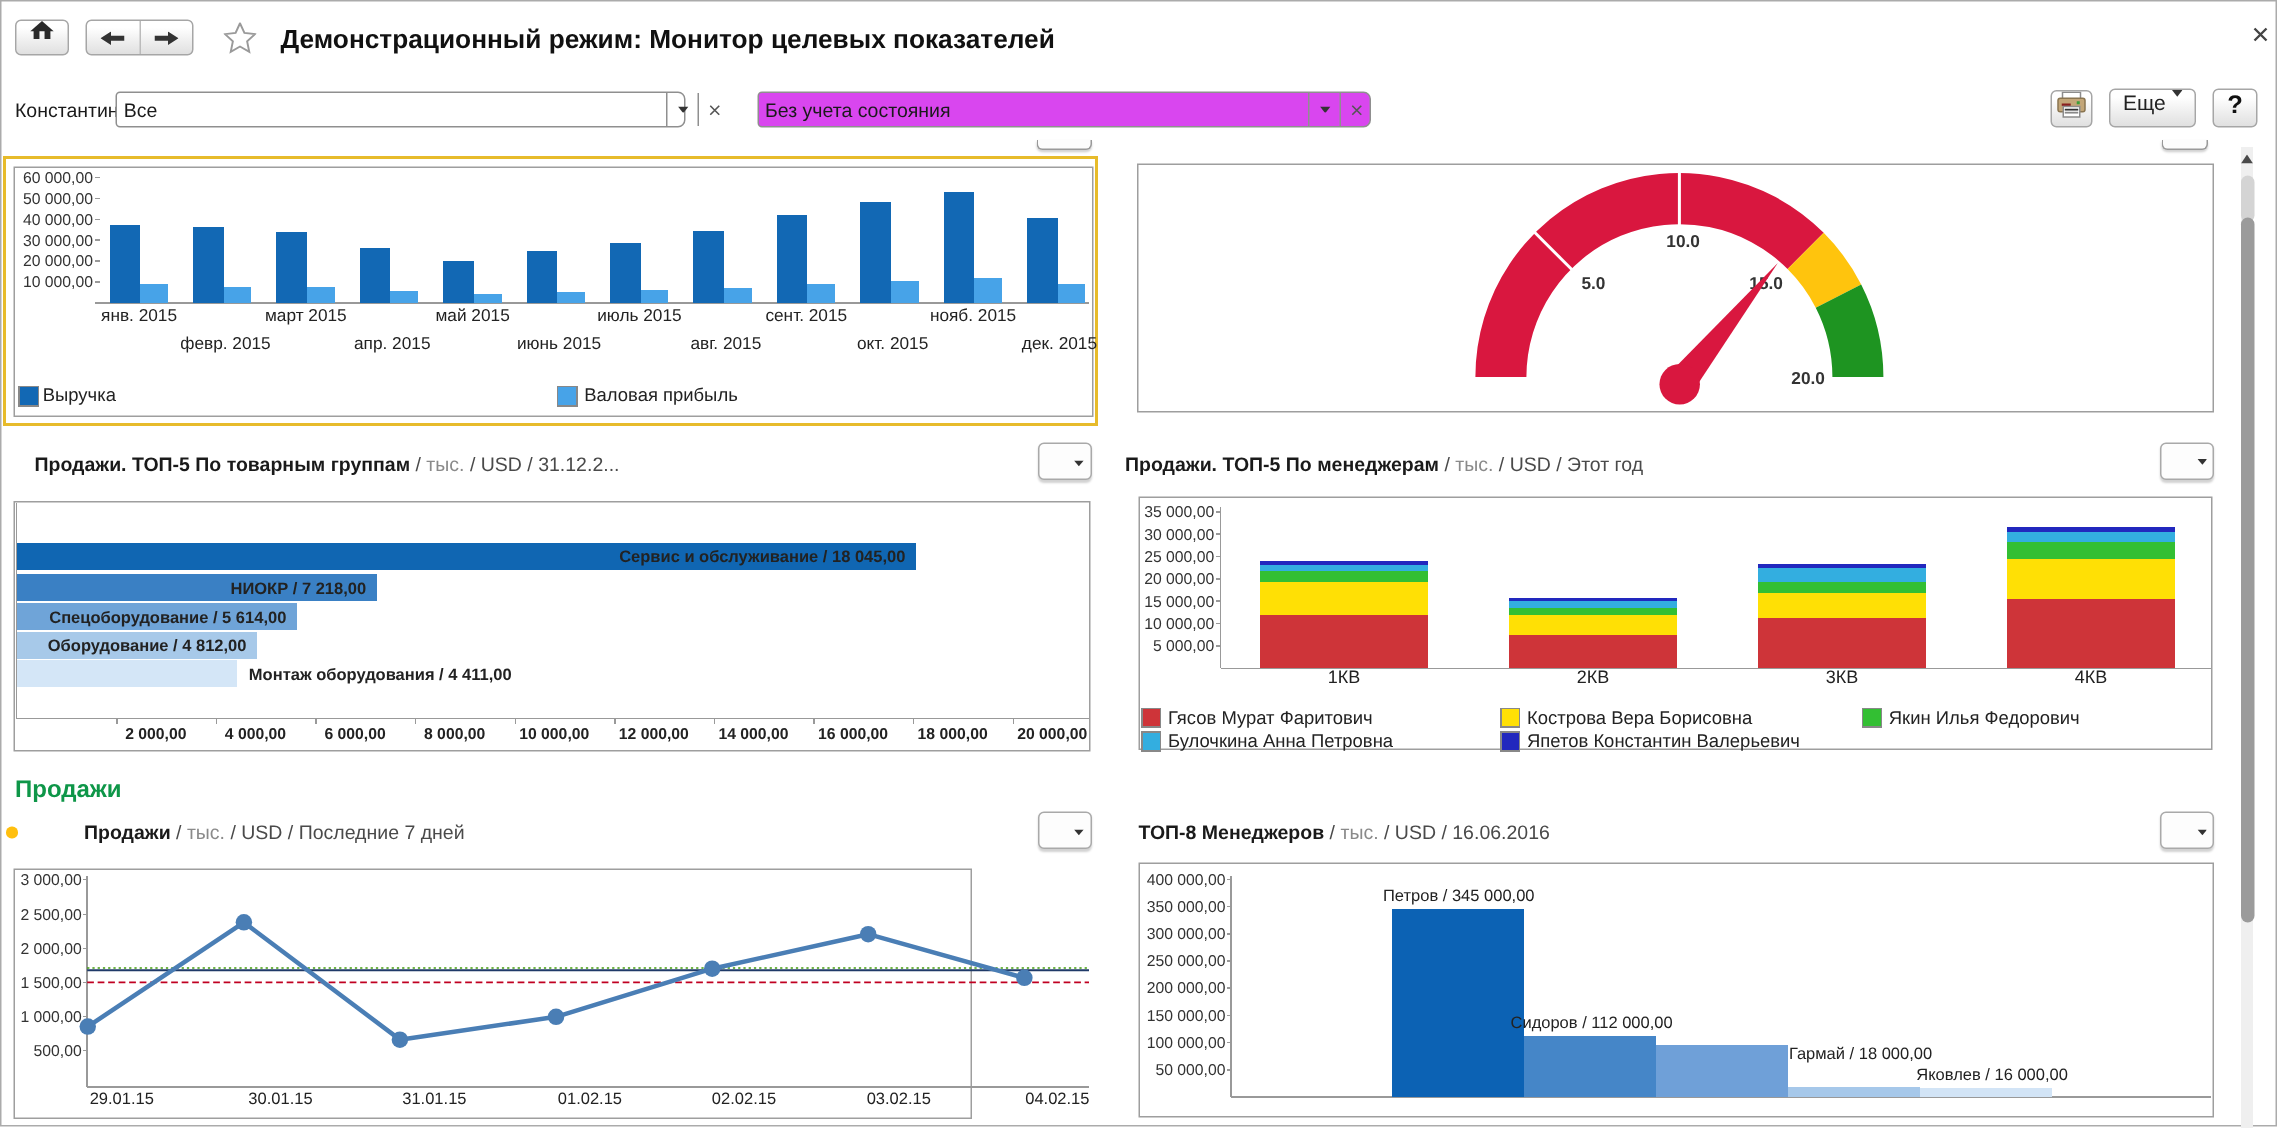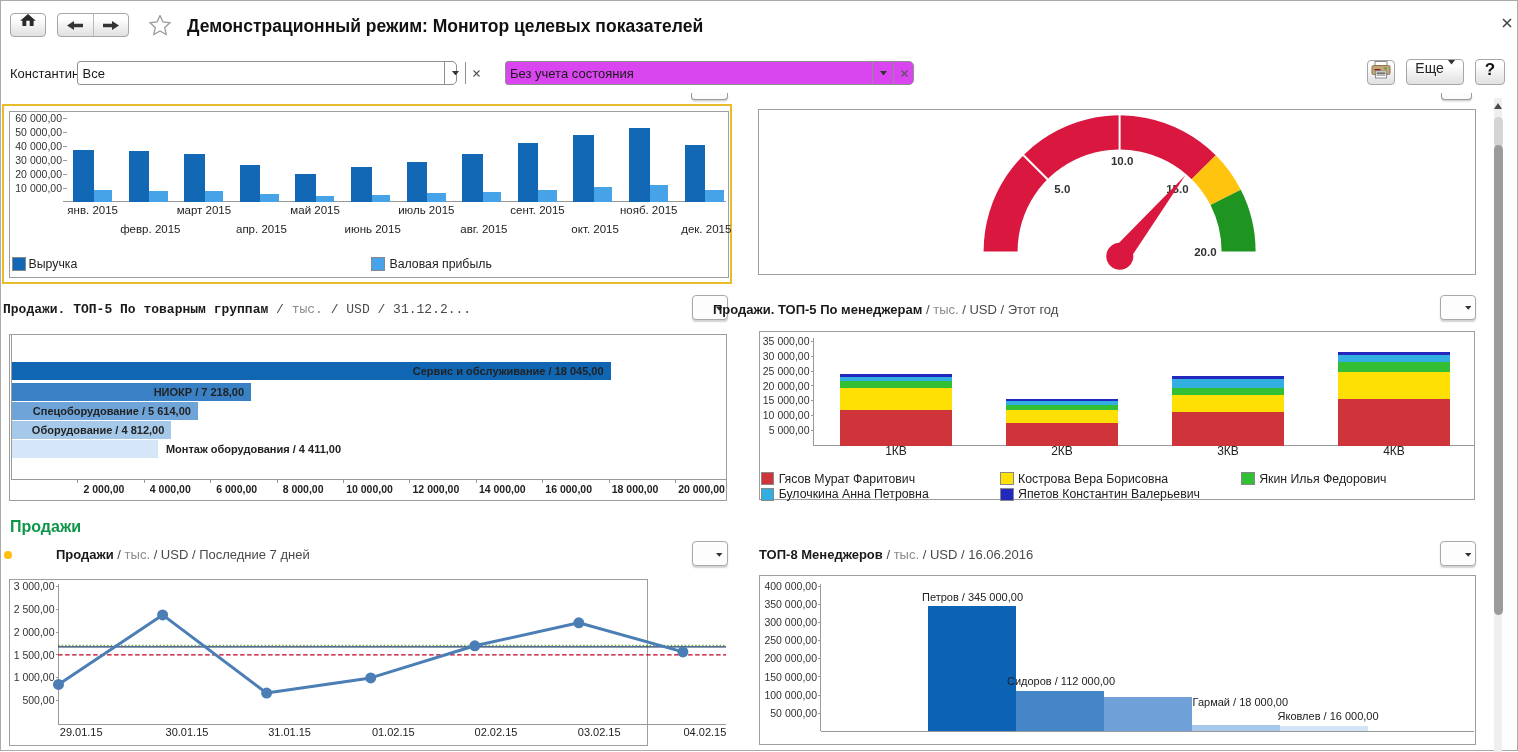--- a/index.html
+++ b/index.html
@@ -155,27 +155,27 @@
       <path d="M481.8 79.7 A136 136 0 0 1 496.6 141.4 L462.6 141.4 A102 102 0 0 0 451.5 95.1 Z" fill="#1E9421"></path>
       <line x1="289.2" y1="70.0" x2="263.7" y2="44.5" stroke="#fff" stroke-width="2"></line>
       <line x1="360.6" y1="40.4" x2="360.6" y2="4.4" stroke="#fff" stroke-width="2"></line>
       <text x="303.3" y="82.5" font-size="11.5" font-weight="bold" fill="#333" text-anchor="middle">5.0</text>
       <text x="363.1" y="54.8" font-size="11.5" font-weight="bold" fill="#333" text-anchor="middle">10.0</text>
       <text x="418.4" y="82.5" font-size="11.5" font-weight="bold" fill="#333" text-anchor="middle">15.0</text>
       <text x="446.4" y="145.8" font-size="11.5" font-weight="bold" fill="#333" text-anchor="middle">20.0</text>
       <polygon points="426.2,65.4 368.6,152.5 353.0,139.9" fill="#D9173F"></polygon>
       <circle cx="360.8" cy="146.2" r="13.5" fill="#D9173F"></circle>
     </svg></div>
-<div class="title" style="left:3px;top:302px;font-family:Liberation Mono, monospace;"><b>Продажи. ТОП-5 По товарным группам</b> / <span class="lt">тыс.</span> / USD / 31.12.2...</div>
+<div class="title" style="left:23px;top:302px;"><b>Продажи. ТОП-5 По товарным группам</b> / <span class="lt">тыс.</span> / USD / 31.12.2...</div>
 <div class="ddbtn" style="left:691.5px;top:295px;width:36px;height:25px;">
     <svg width="6.5" height="3.8" viewBox="0 0 6.5 3.8" style="position:absolute;left:23.8px;top:10.9px">
       <polygon points="0,0 6.5,0 3.25,3.8" fill="#333"></polygon>
     </svg>
   </div>
-<div class="title" style="left:713px;top:302px;"><b>Продажи. ТОП-5 По менеджерам</b> / <span class="lt">тыс.</span> / USD / Этот год</div>
+<div class="title" style="left:750px;top:302px;"><b>Продажи. ТОП-5 По менеджерам</b> / <span class="lt">тыс.</span> / USD / Этот год</div>
 <div class="ddbtn" style="left:1440px;top:294.5px;width:36px;height:25px;">
     <svg width="6.5" height="3.8" viewBox="0 0 6.5 3.8" style="position:absolute;left:23.8px;top:10.9px">
       <polygon points="0,0 6.5,0 3.25,3.8" fill="#333"></polygon>
     </svg>
   </div>
 <div class="panel" style="left:9px;top:334px;width:717.5px;height:166.5px;font-weight:bold;"><svg width="716" height="164" font-family="&quot;Liberation Sans&quot;, sans-serif">
       <rect x="1.5" y="26.8" width="599.1" height="18" fill="#1066B2" shape-rendering="crispEdges"></rect>
       <text x="593.6" y="39.8" font-size="11" fill="#222" text-anchor="end">Сервис и обслуживание / 18 045,00</text>
       <rect x="1.5" y="47.8" width="239.6" height="18" fill="#3A80C4" shape-rendering="crispEdges"></rect>
       <text x="234.1" y="60.8" font-size="11" fill="#222" text-anchor="end">НИОКР / 7 218,00</text>

